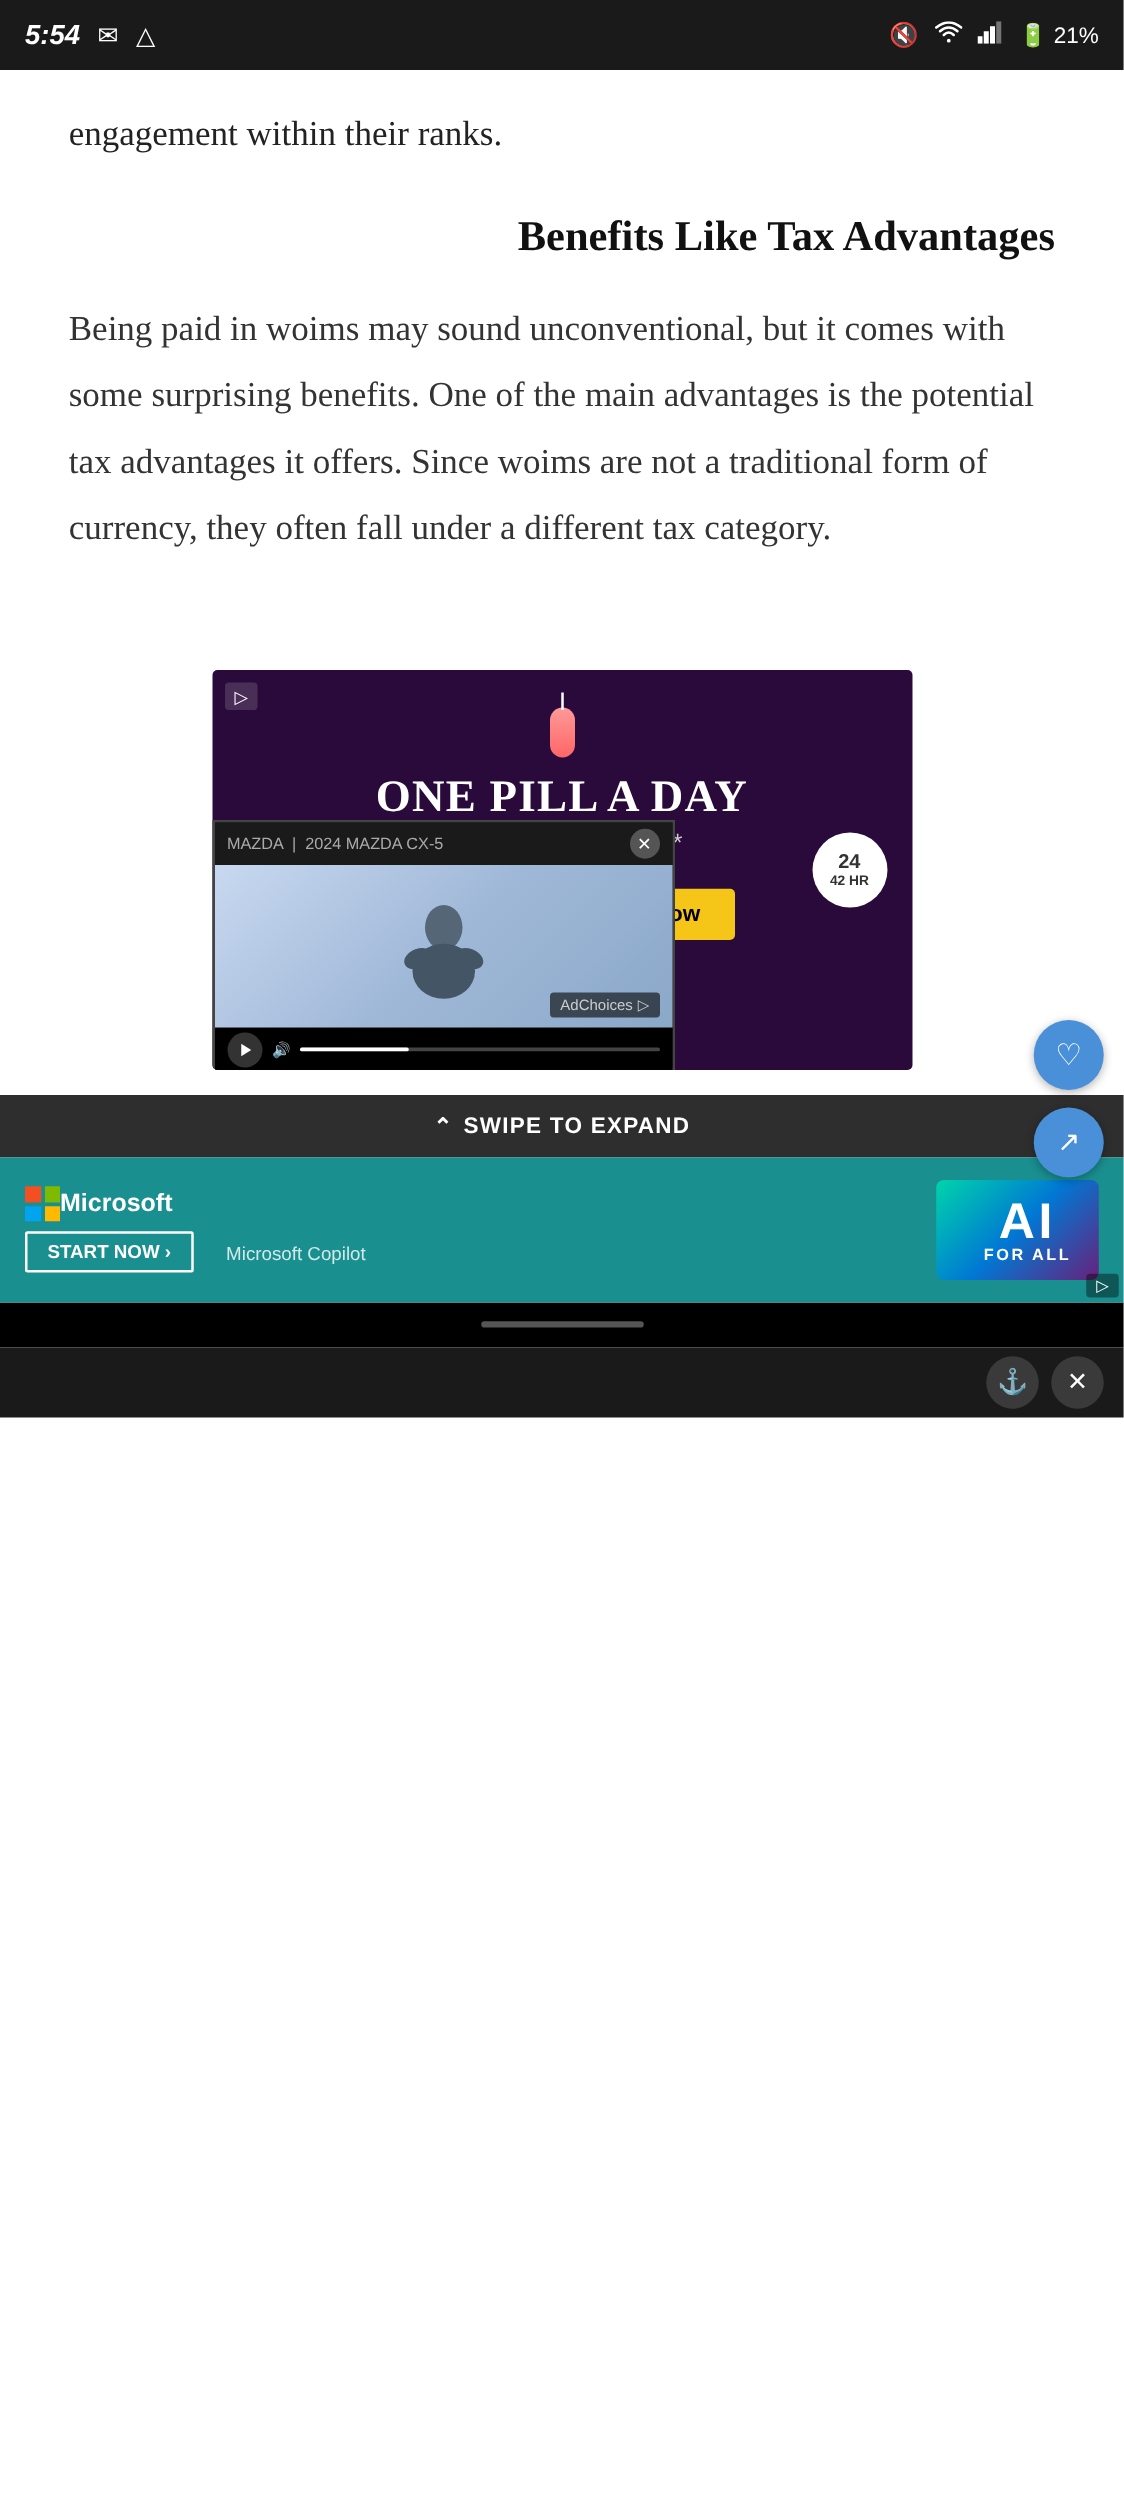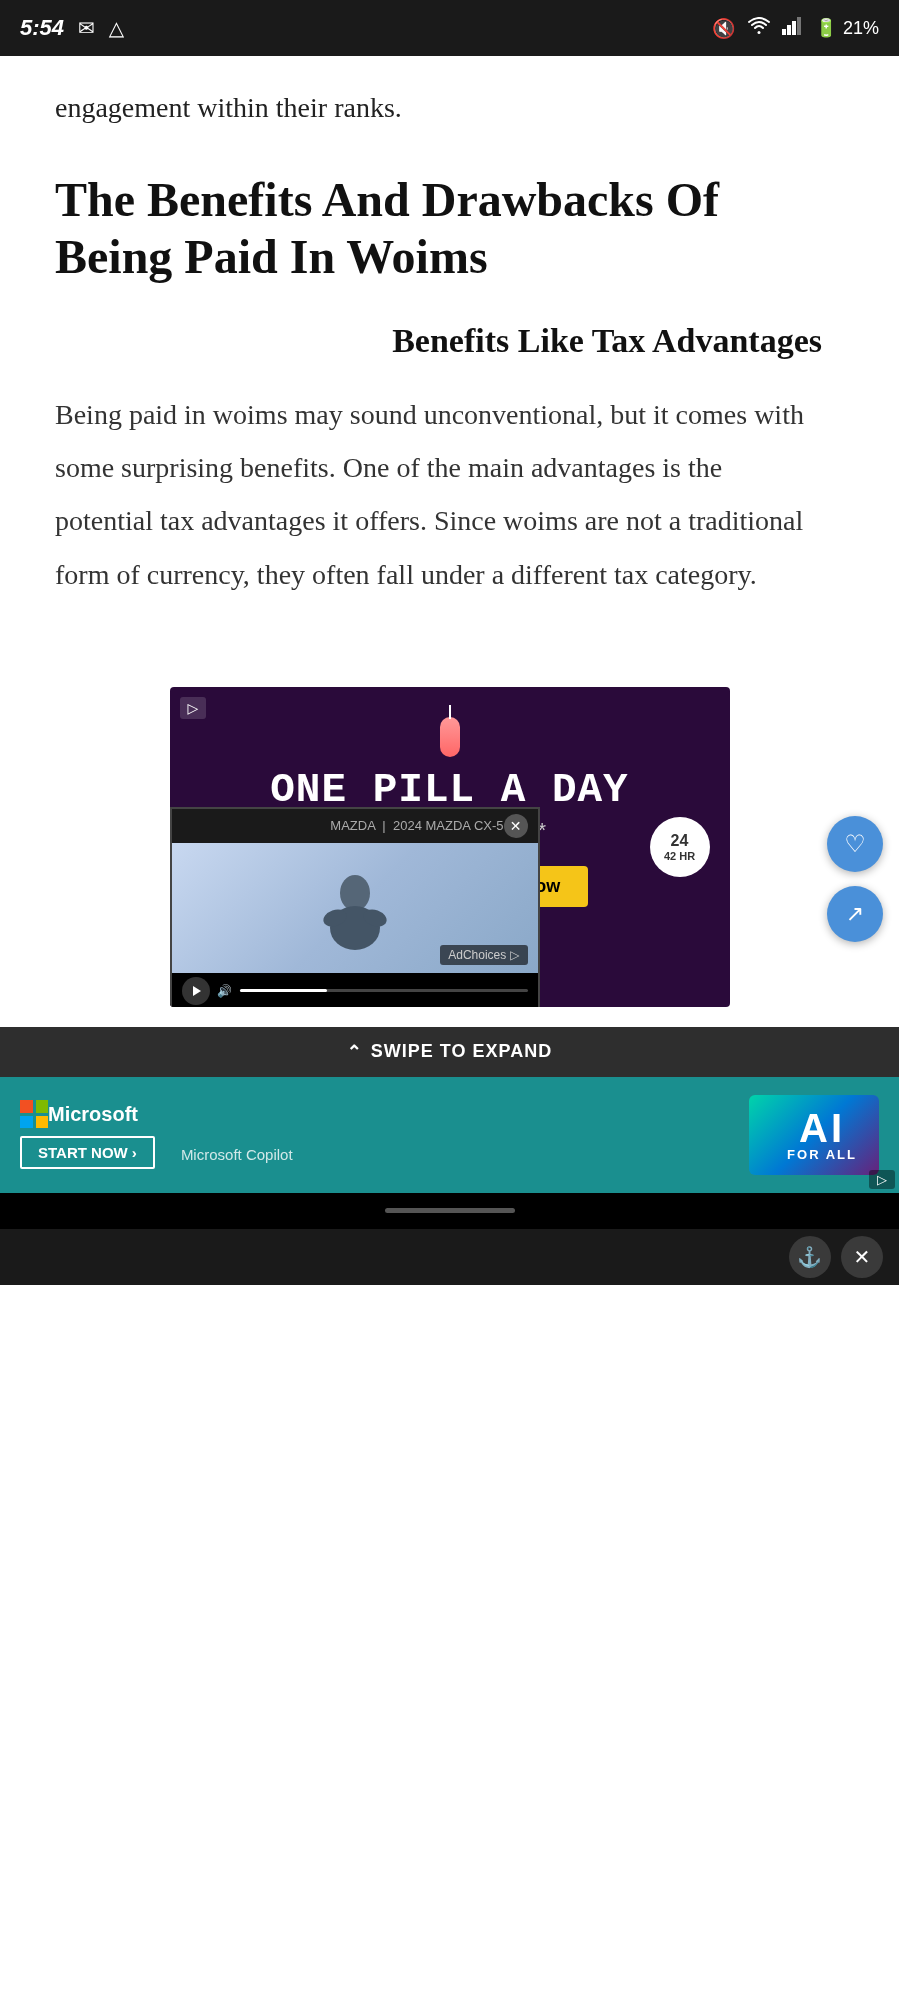--- a/index.html
+++ b/index.html
@@ -34,21 +34,21 @@
     .status-right {
       display: flex;
       align-items: center;
       gap: 12px;
       font-size: 18px;
     }
     .status-time { font-weight: 600; font-size: 22px; font-style: italic; }
 
     
     .article-content {
-      padding: 30px 77px 30px 55px;
+      padding: 30px 55px 30px 55px;
       background: #fff;
     }
 
     .intro-text {
       font-size: 28px;
       line-height: 1.6;
       color: #222;
       margin-bottom: 40px;
       font-family: Georgia, serif;
     }
@@ -119,25 +119,25 @@
       position: absolute;
       top: -12px;
       left: 50%;
       transform: translateX(-50%);
       width: 2px;
       height: 14px;
       background: #fff;
     }
 
     .ad-tagline {
-      font-size: 41px;
+      font-size: 36px;
       font-weight: 900;
       color: #fff;
       text-transform: uppercase;
-      font-family: Liberation Mono, monospace;
+      font-family: Liberation Serif, serif;
       letter-spacing: 1px;
     }
 
     .ad-sub {
       font-size: 20px;
       color: #ccc;
       font-family: Arial, sans-serif;
       margin-top: 6px;
     }
 
@@ -190,21 +190,21 @@
       height: 200px;
       background: #111;
       border: 2px solid #444;
     }
 
     .video-header {
       background: #1a1a1a;
       padding: 5px 10px;
       display: flex;
       align-items: center;
-      justify-content: flex-end;
+      justify-content: space-between;
     }
 
     .video-brand {
       color: #aaa;
       font-size: 13px;
       font-family: Arial, sans-serif;
     }
 
     .close-btn-video {
       width: 24px; height: 24px;
@@ -516,21 +516,20 @@
     </div>
     <div class="action-btn">
       <span style="font-size:22px;">↗</span>
     </div>
   </div>
 
   <div class="article-content">
 
     <p class="intro-text">engagement within their ranks.</p>
 
-    <h1 class="section-title">The Benefits And Drawbacks Of Being Paid In Woims</h1>
 
     <h2 class="sub-title">Benefits Like Tax Advantages</h2>
 
     <p class="body-text">Being paid in woims may sound unconventional, but it comes with some surprising benefits. One of the main advantages is the potential tax advantages it offers. Since woims are not a traditional form of currency, they often fall under a different tax category.</p>
 
   </div>
 
   <div style="padding: 0 55px 0 55px; position: relative;">
     <div class="ad-container">
 

